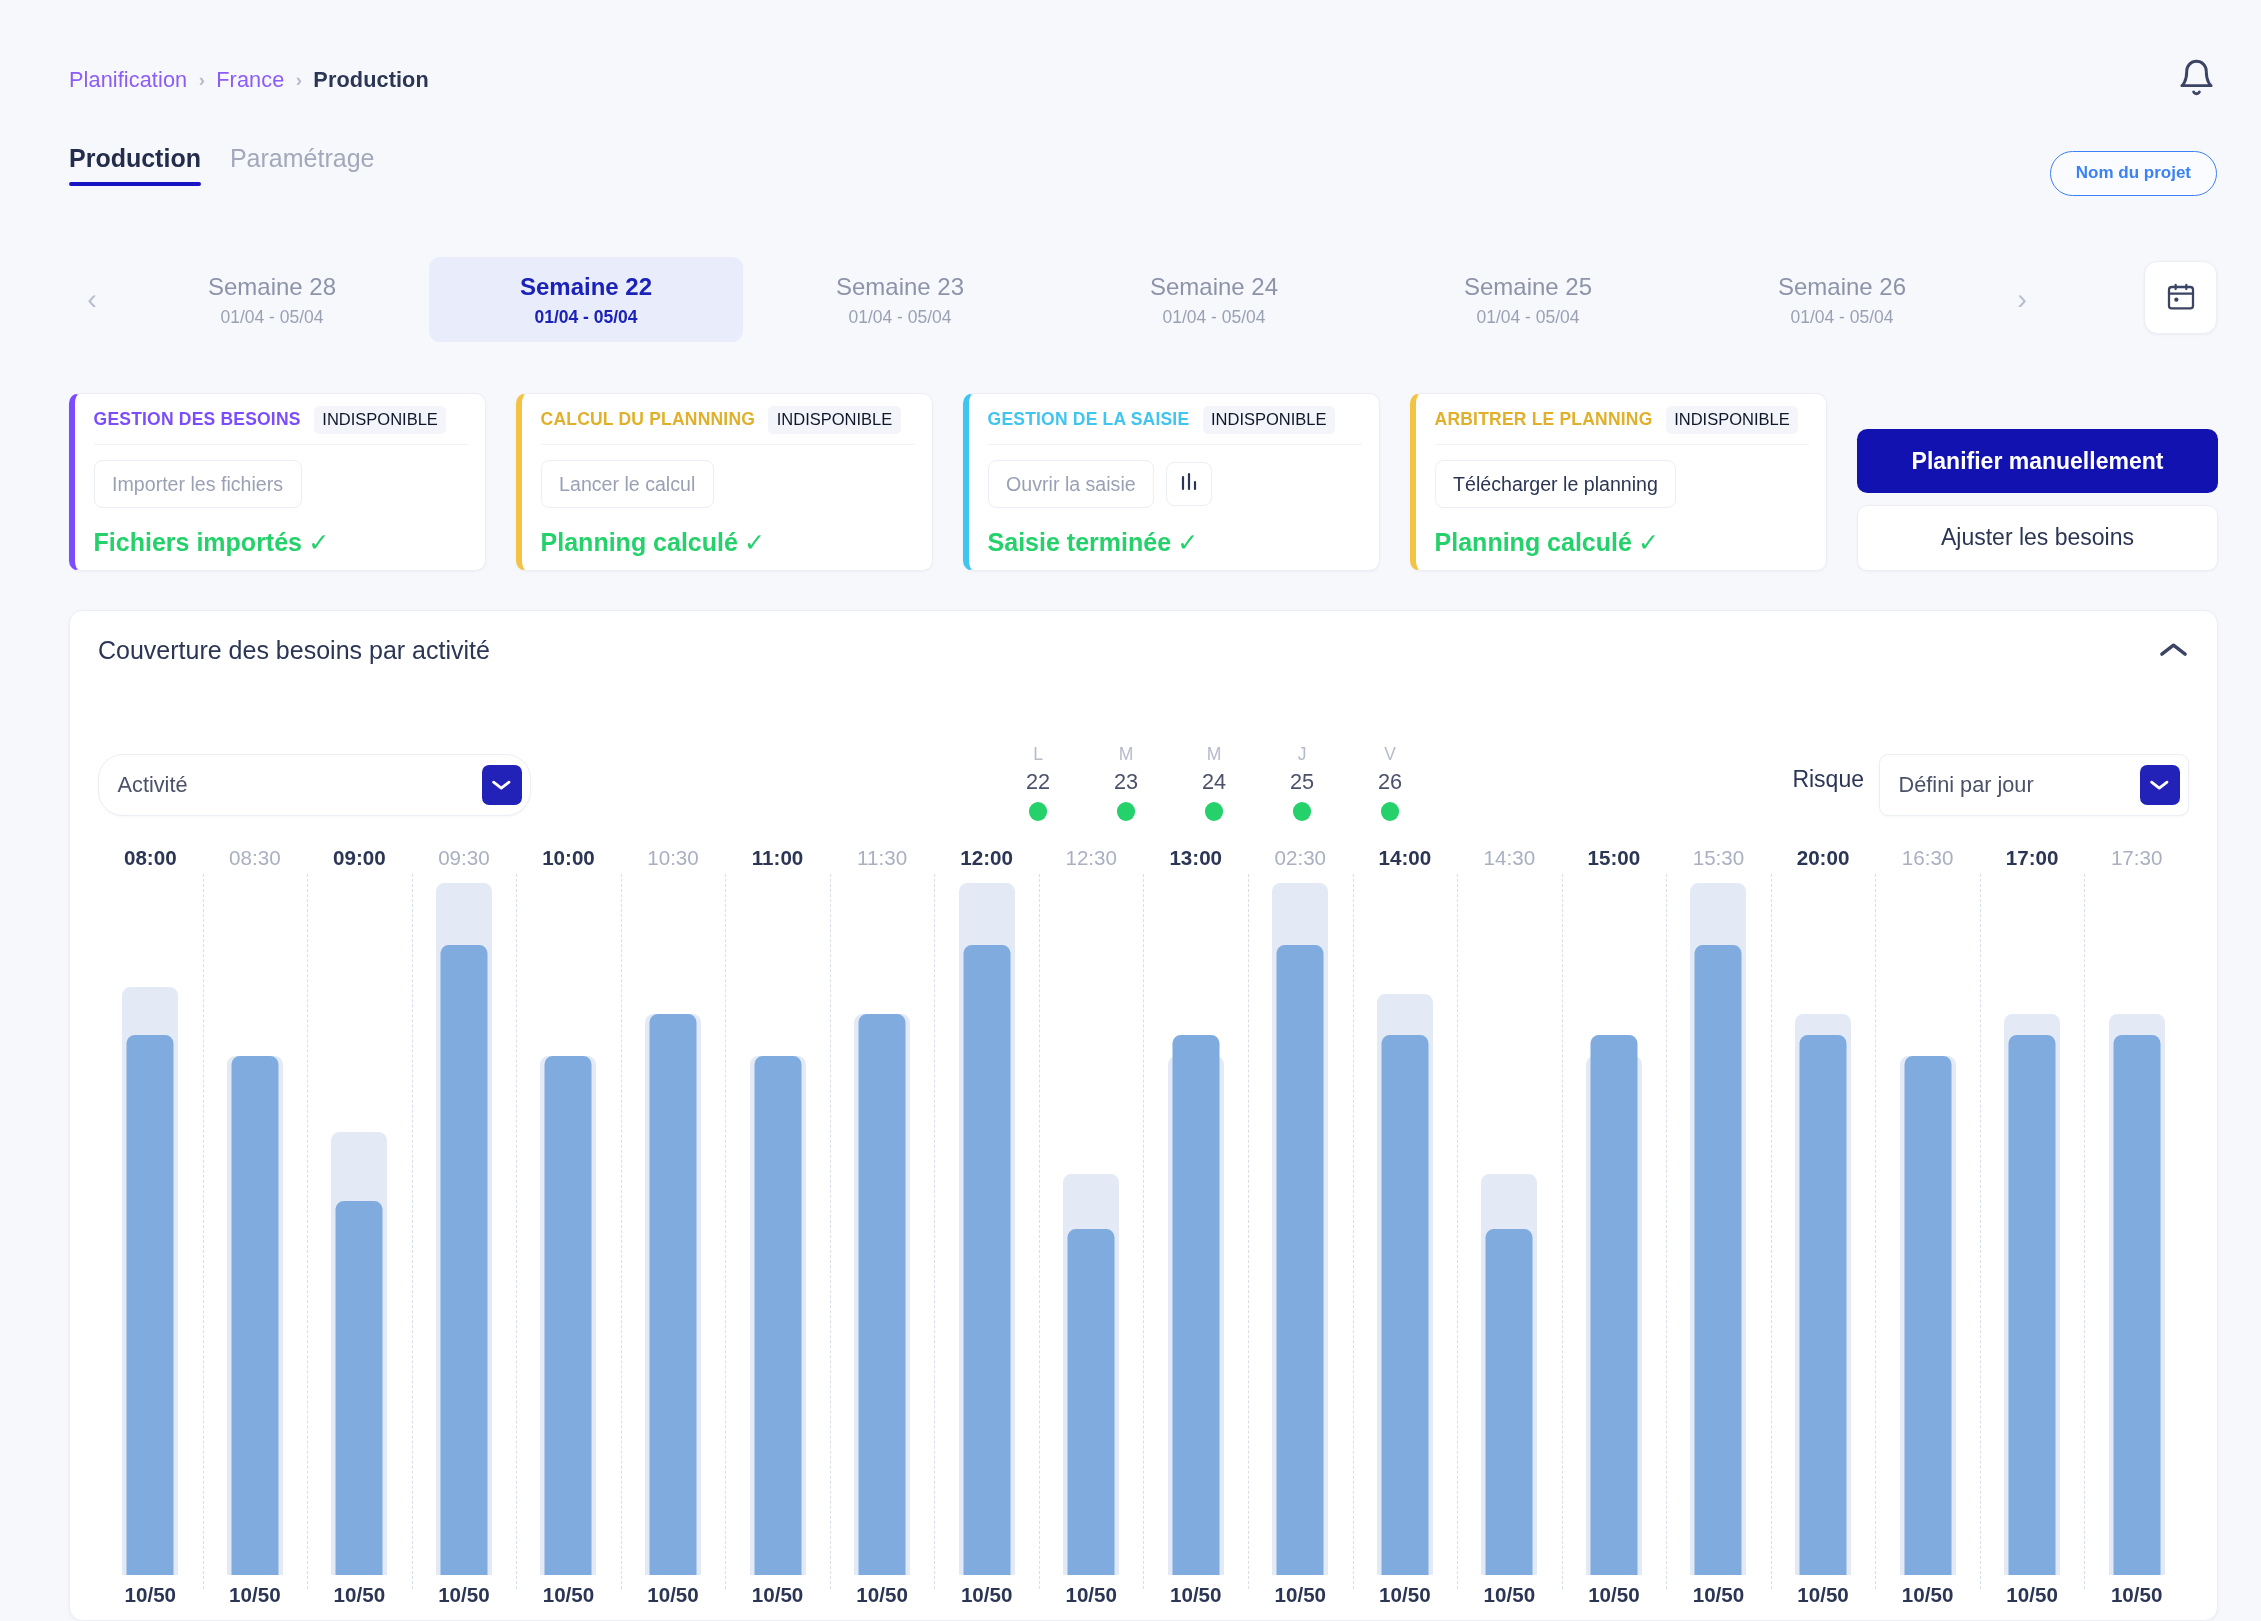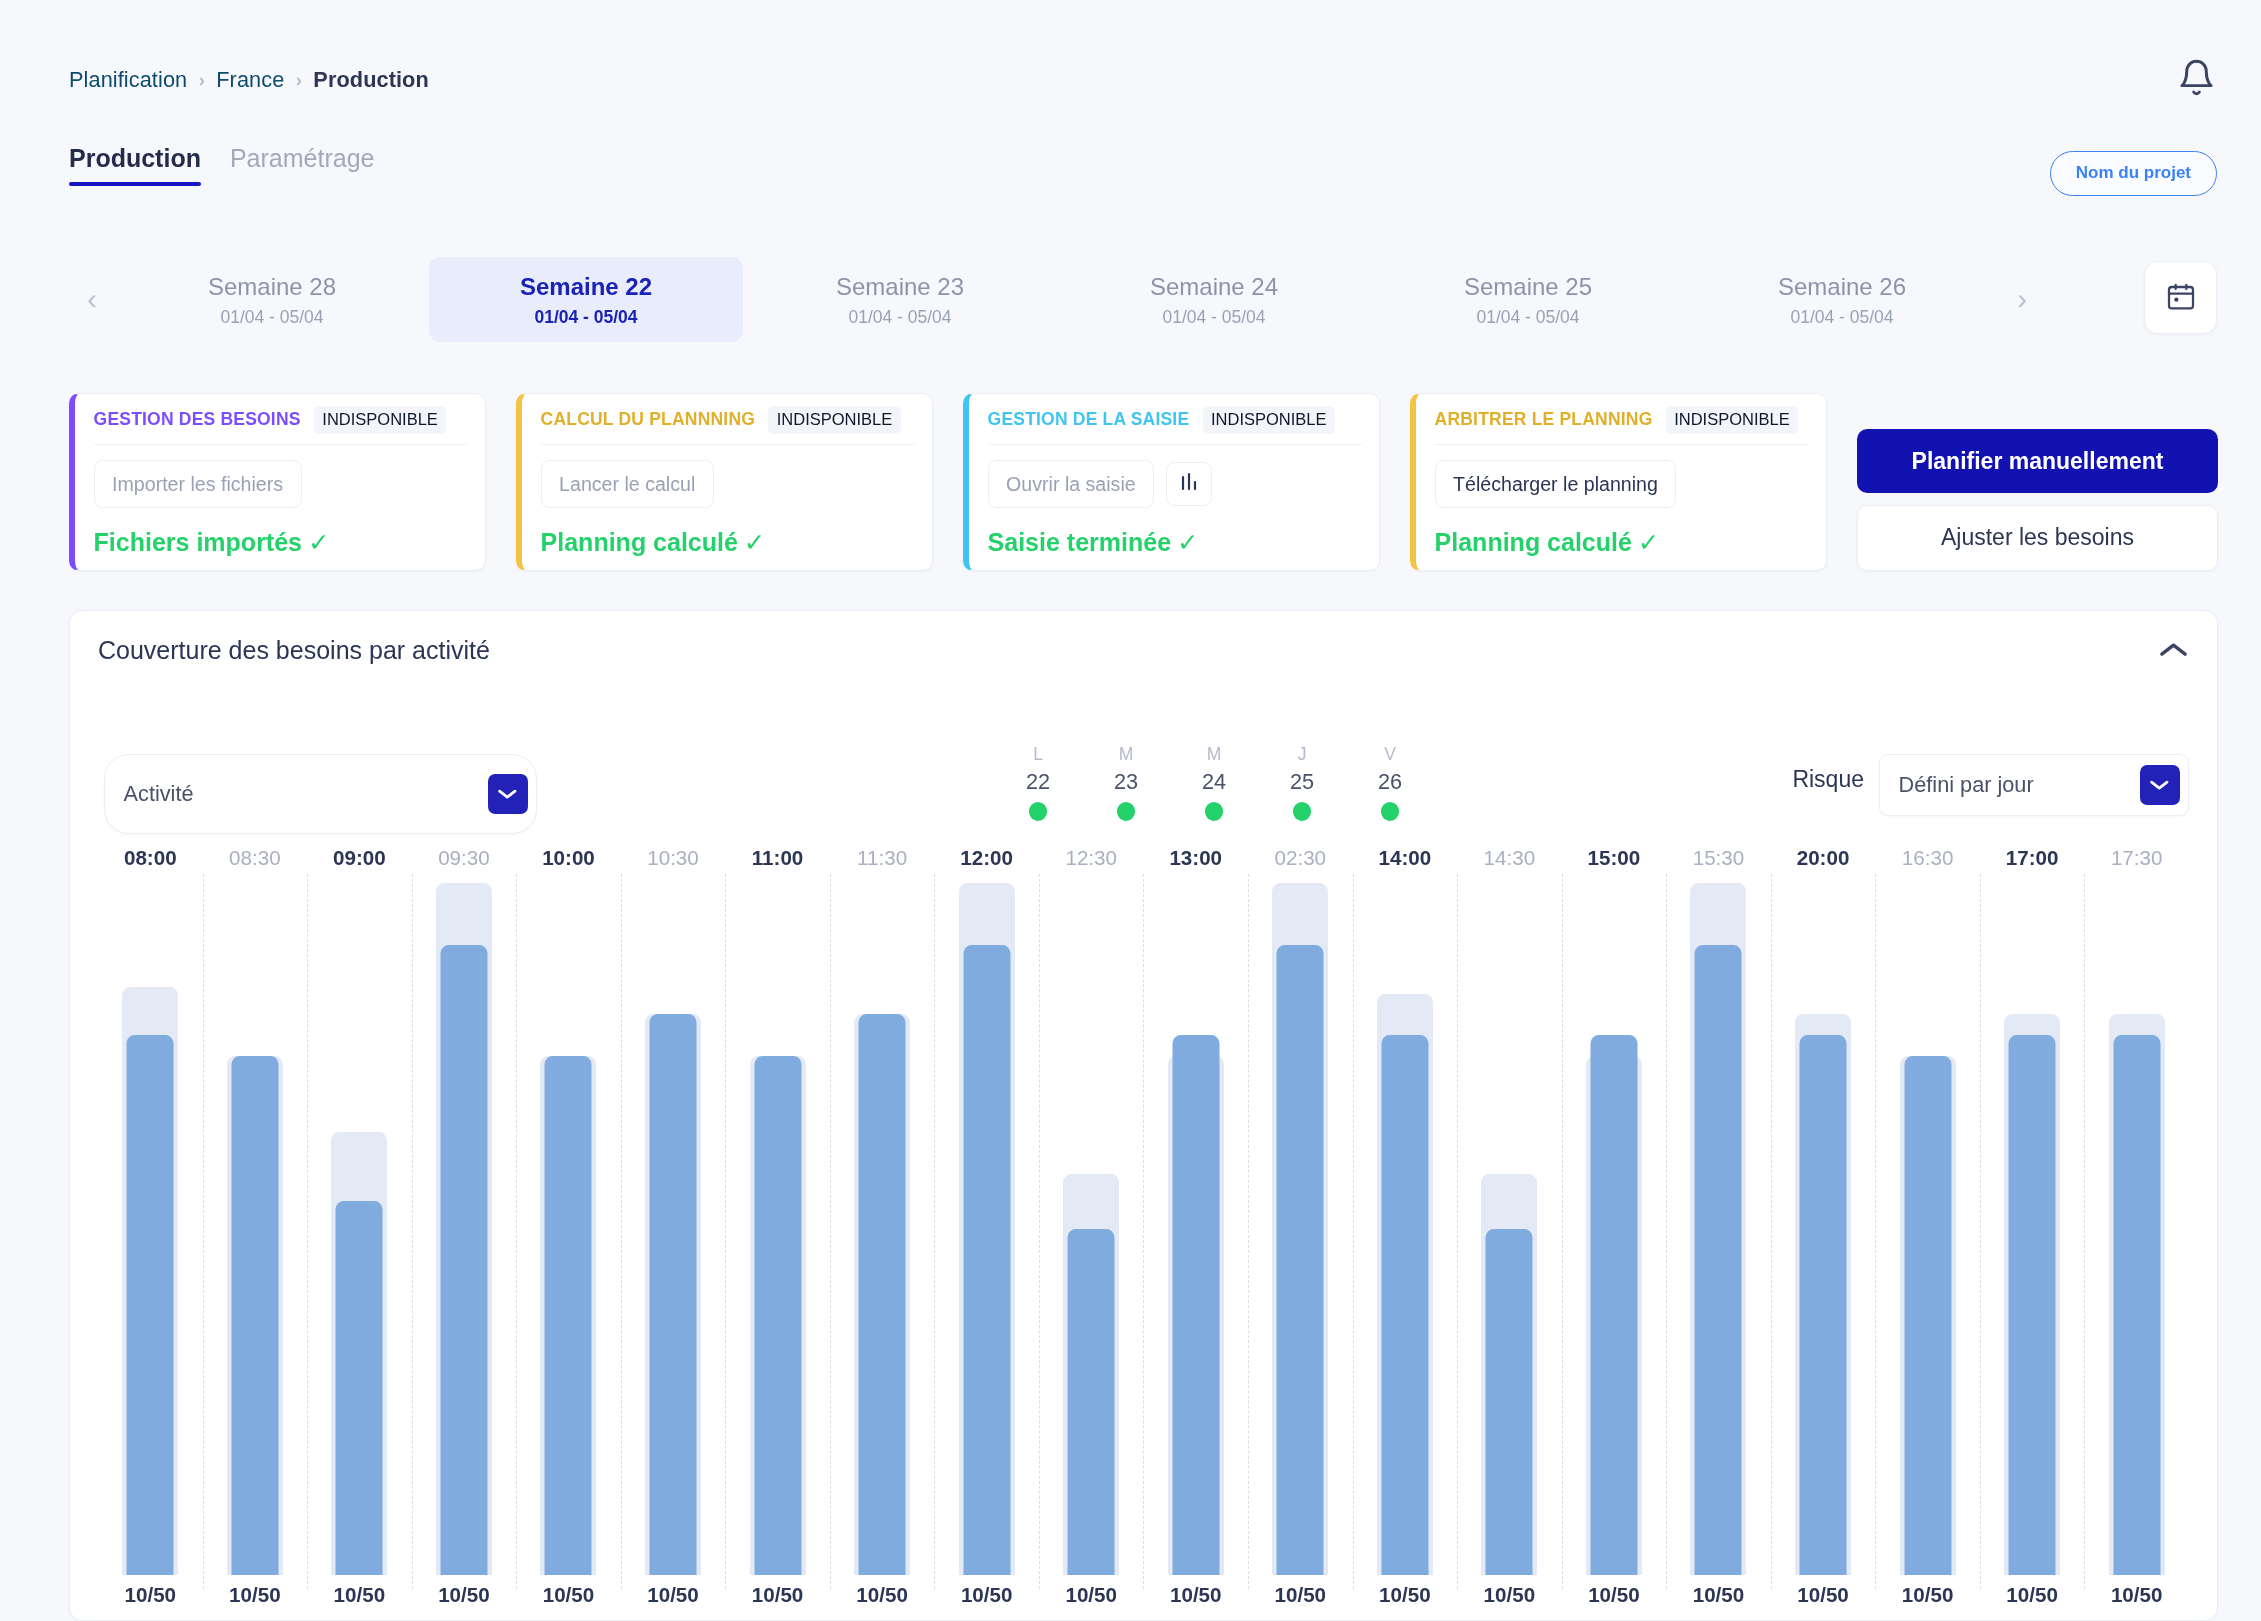--- a/index.html
+++ b/index.html
@@ -7,21 +7,21 @@
     width: 2261px; height: 1621px;
     background: #f7f8fc;
     font-family: "Liberation Sans", sans-serif;
     -webkit-font-smoothing: antialiased;
   }
   body { position: relative; overflow: hidden; }
 
   
   .topbar { position: absolute; left: 0; top: 0; width: 2261px; height: 128px; }
   .breadcrumb { position: absolute; left: 69px; top: 67px; display: flex; align-items: center; gap: 11.4px; }
-  .bc-item { font-size: 21.7px; color: #0c4a6e; letter-spacing: 0.1px; }
+  .bc-item { font-size: 21.7px; color: #8b5cf6; letter-spacing: 0.1px; }
   .bc-item.current { color: #2b3655; font-weight: 700; }
   .bc-sep { font-size: 18.6px; color: #b6bbcb; font-weight: 700; line-height: 1; }
 
   .bell { position: absolute; left: 2177px; top: 58px; width: 39px; height: 39px; }
 
   
   .tabs { position: absolute; left: 69px; top: 144px; display: flex; gap: 29px; align-items: flex-start; }
   .tab { font-size: 25px; color: #a3a9bb; padding-bottom: 13.4px; position: relative; }
   .tab.active { color: #232c4b; font-weight: 700; }
   .tab.active::after {
@@ -98,21 +98,21 @@
 
   .sel {
     position: absolute; background: #fff; border: 1px solid #eceef5; border-radius: 9.3px;
     display: flex; align-items: center; box-shadow: 0 1px 2.6px rgba(20,30,70,.04);
   }
   .sel .v { font-size: 21.7px; color: #4a5169; padding-left: 18.6px; flex: 1; white-space: nowrap; }
   .sel .chev {
     width: 40px; height: 40px; margin-right: 8.3px; background: #2222b8; border-radius: 7.2px;
     display: flex; align-items: center; justify-content: center;
   }
-  #activity-select { left: 34px; top: 143px; width: 433px; height: 80px; border-radius: 25px; }
+  #activity-select { left: 28px; top: 143px; width: 433px; height: 62px; border-radius: 25px; }
   #risk-select { right: 28px; top: 143px; width: 310px; height: 62px; }
   .risk-label { position: absolute; right: 353px; top: 155px; font-size: 23px; color: #2b3655; }
 
   .days { position: absolute; left: 924px; top: 133px; display: flex; gap: 0; }
   .day { width: 88px; text-align: center; }
   .day .dl { font-size: 17.5px; color: #b6bbcb; }
   .day .dn { font-size: 21.7px; color: #4a5169; margin-top: 4.1px; }
   .dot { width: 18.6px; height: 18.6px; border-radius: 50%; background: #24d16a; margin: 7.2px auto 0; }
 
   

